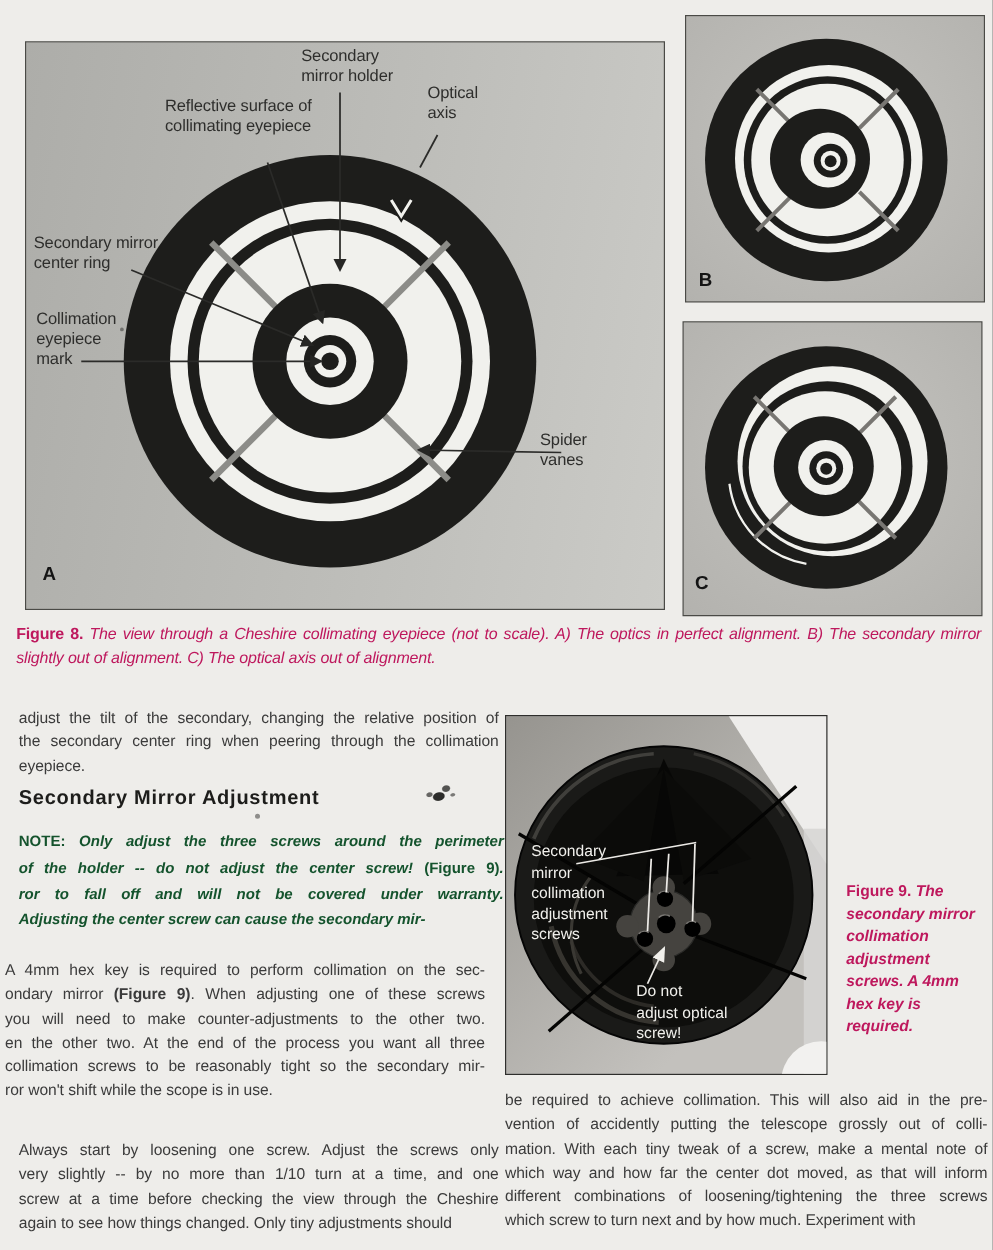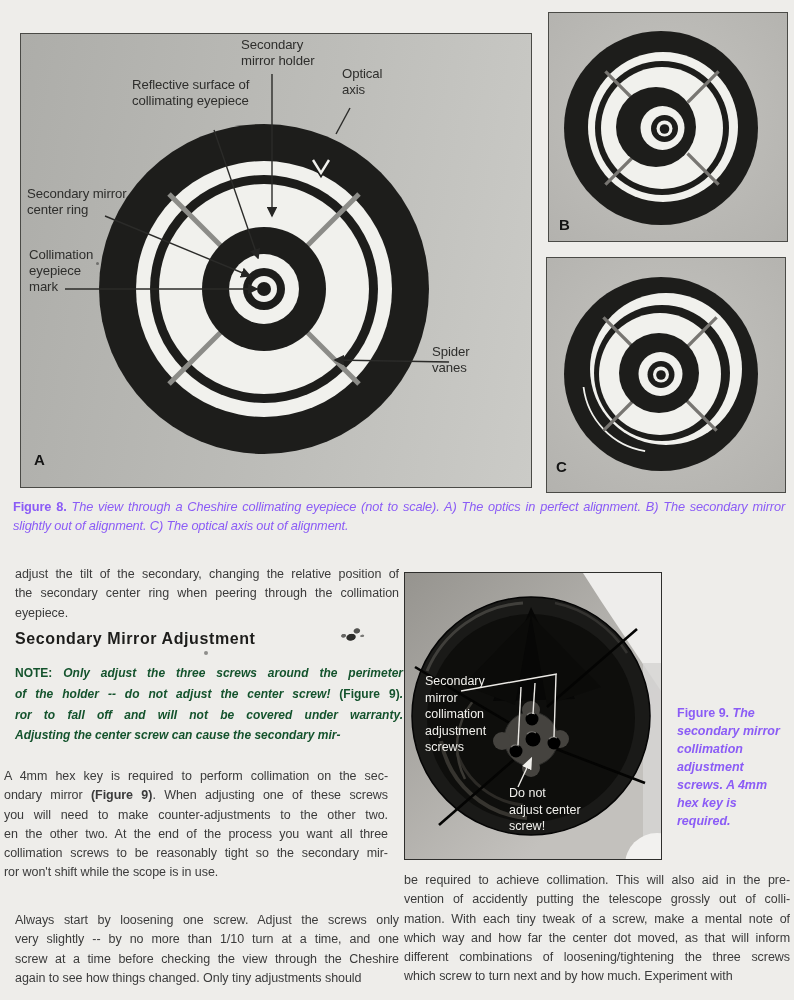--- a/index.html
+++ b/index.html
@@ -18,21 +18,21 @@
   .corner-letter{position:absolute;font-weight:bold;font-size:15px;color:#141414;}
   
   .lbl{position:absolute;font-size:13.2px;line-height:16px;color:#2e2e2c;letter-spacing:-.1px;}
   
   .jpara .ln{text-align:justify;text-align-last:justify;white-space:nowrap;}
   .jpara .ln:last-child{text-align-last:left;}
   .body-par{font-size:12.5px;line-height:19.3px;letter-spacing:-.05px;}
   .note{font-size:12px;line-height:20.8px;font-weight:bold;font-style:italic;color:#14532d;}
   .note b{font-style:normal;}
   .heading{font-size:16px;font-weight:bold;letter-spacing:.6px;color:#1d1d1b;}
-  .figcap{font-style:italic;color:#8b5cf6;}
+  .figcap{font-style:italic;color:#be185d;}
   .figcap b{font-style:normal;font-weight:bold;}
   .fig8cap{font-size:12.8px;line-height:18.5px;letter-spacing:-.15px;}
   .fig9cap{font-size:12.5px;line-height:18px;font-weight:bold;}
   
   .photo{position:absolute;left:404px;top:572px;width:256px;height:286px;
          border:1.5px solid #2e2e2c;box-sizing:content-box;
          background:linear-gradient(135deg,#96948f,#c3c1bd 75%);}
   .photo svg{position:absolute;left:0;top:0;}
   .photo-lbl{position:absolute;color:#f1f0ec;font-size:12.5px;line-height:16.5px;}
   
@@ -255,21 +255,21 @@
     </svg>
     <div class="photo-lbl" style="left:20px;top:100px;">
         <div class="ln">Secondary</div>
         <div class="ln">mirror</div>
         <div class="ln">collimation</div>
         <div class="ln">adjustment</div>
         <div class="ln">screws</div>
       </div>
     <div class="photo-lbl" style="left:104px;top:212px;">
         <div class="ln">Do not</div>
-        <div class="ln">adjust center</div>
+        <div class="ln">adjust optical</div>
         <div class="ln">screw!</div>
       </div>
   </div>
 
   <div class="abs figcap fig9cap" style="left:677px;top:664px;width:114px;margin-top:40px;">
       <div class="ln"><b>Figure 9.</b> The</div>
       <div class="ln">secondary mirror</div>
       <div class="ln">collimation</div>
       <div class="ln">adjustment</div>
       <div class="ln">screws. A 4mm</div>

